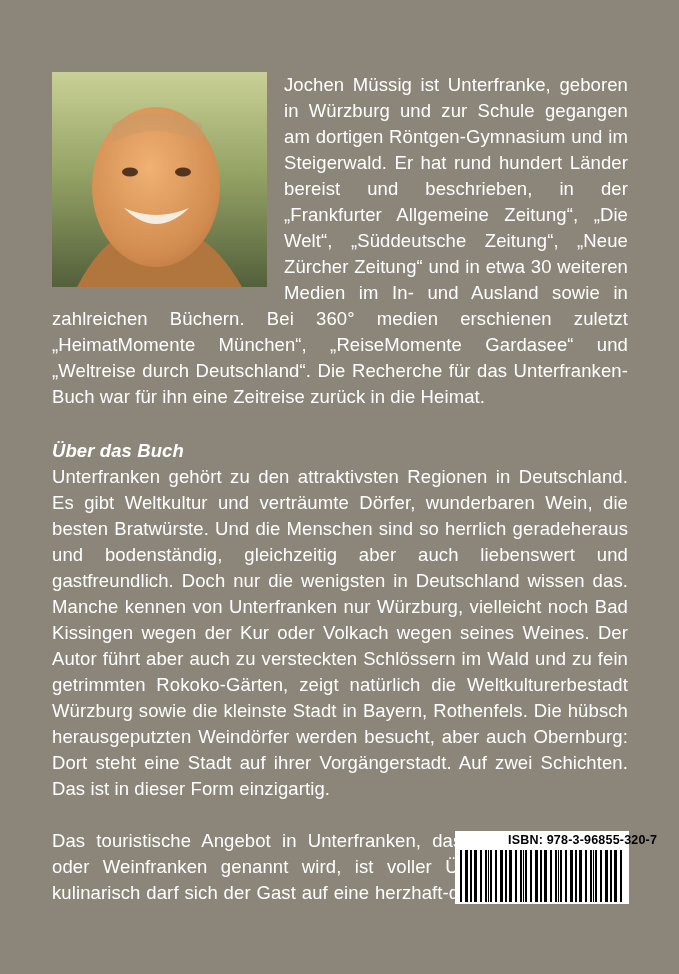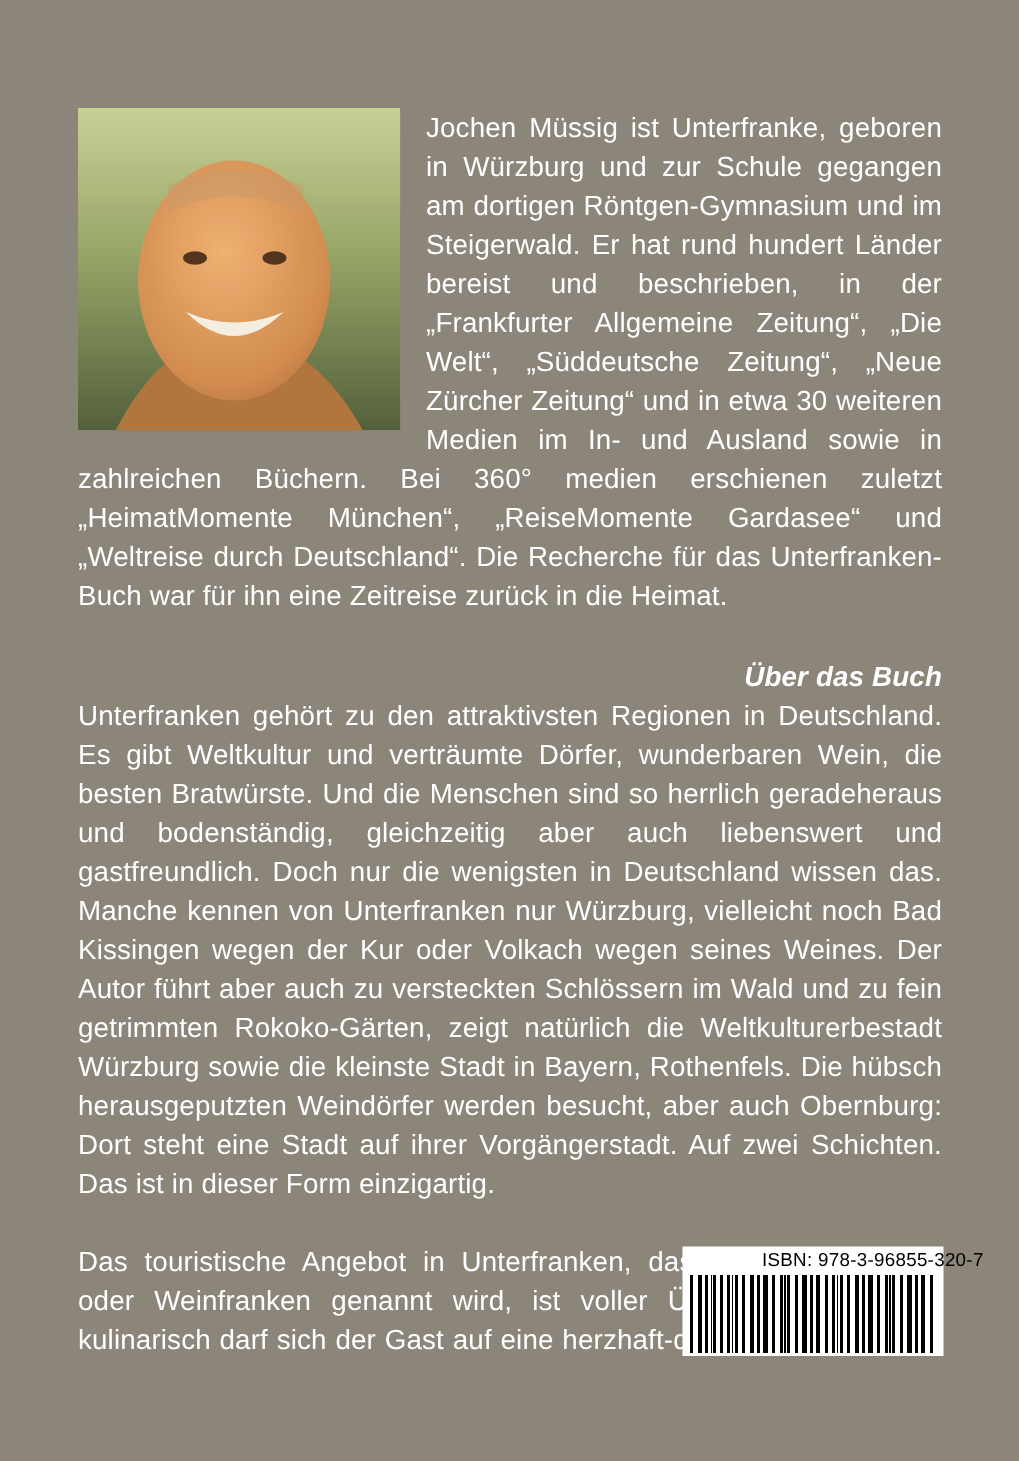--- a/index.html
+++ b/index.html
@@ -30,39 +30,39 @@
     margin: 0;
     font-size: 18.5px;
     line-height: 26px;
     text-align: justify;
     letter-spacing: 0.1px;
   }
   .about-heading {
     margin-top: 28px;
     font-weight: bold;
     font-style: italic;
-    text-align: right;
+    text-align: left;
   }
   .spaced {
     margin-top: 26px;
   }
   .isbn-box {
     position: absolute;
     left: 455px;
     top: 831px;
     width: 174px;
     height: 97px;
     background: #ffffff;
     color: #000000;
     box-sizing: border-box;
     padding: 2px 5px 3px 5px;
   }
   .isbn-label {
     font-size: 12.5px;
-    font-weight: normal;
+    font-weight: bold;
     letter-spacing: 0.2px;
     white-space: nowrap;
     padding-left: 48px;
   }
   .barcode {
     margin-top: 3px;
     height: 52px;
     background:
       repeating-linear-gradient(90deg, #000 0 2px, rgba(0,0,0,0) 2px 5px),
       repeating-linear-gradient(90deg, #000 0 1px, rgba(0,0,0,0) 1px 7px),

